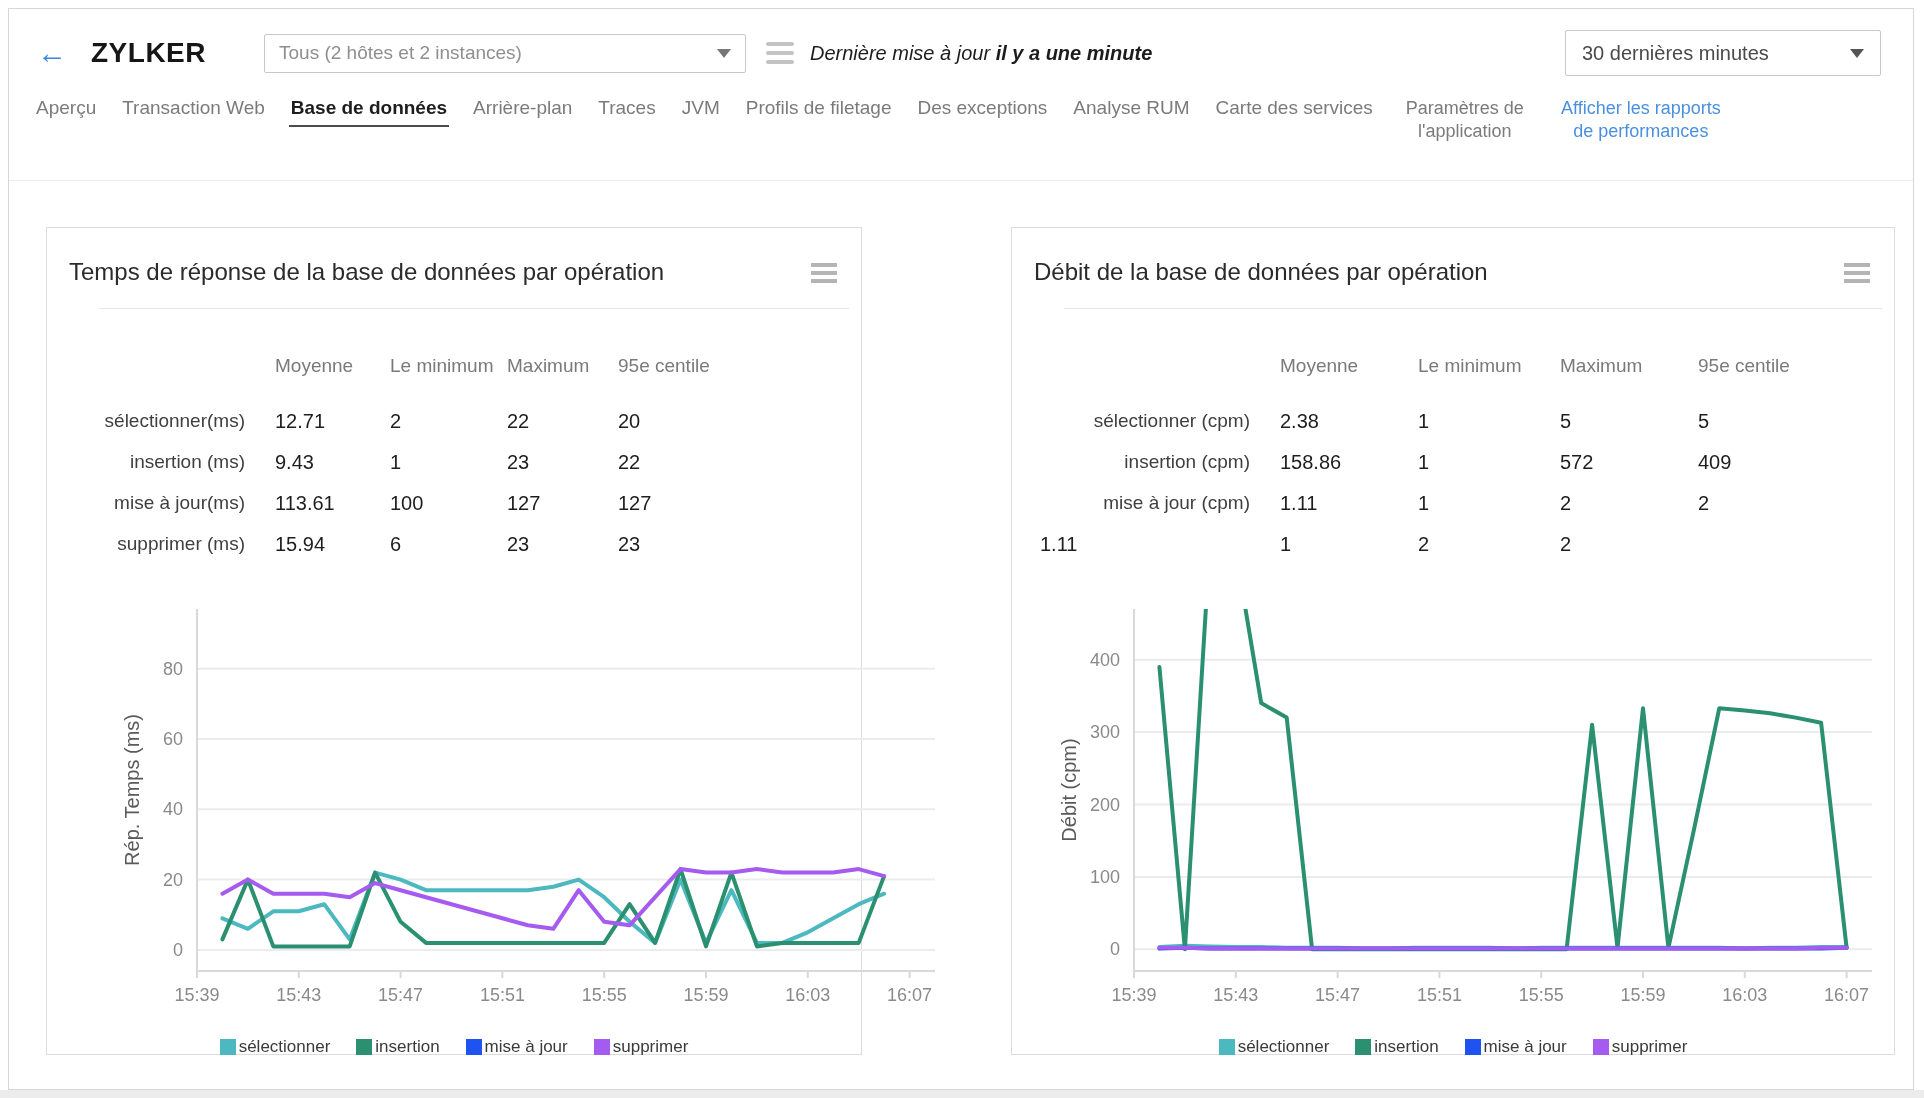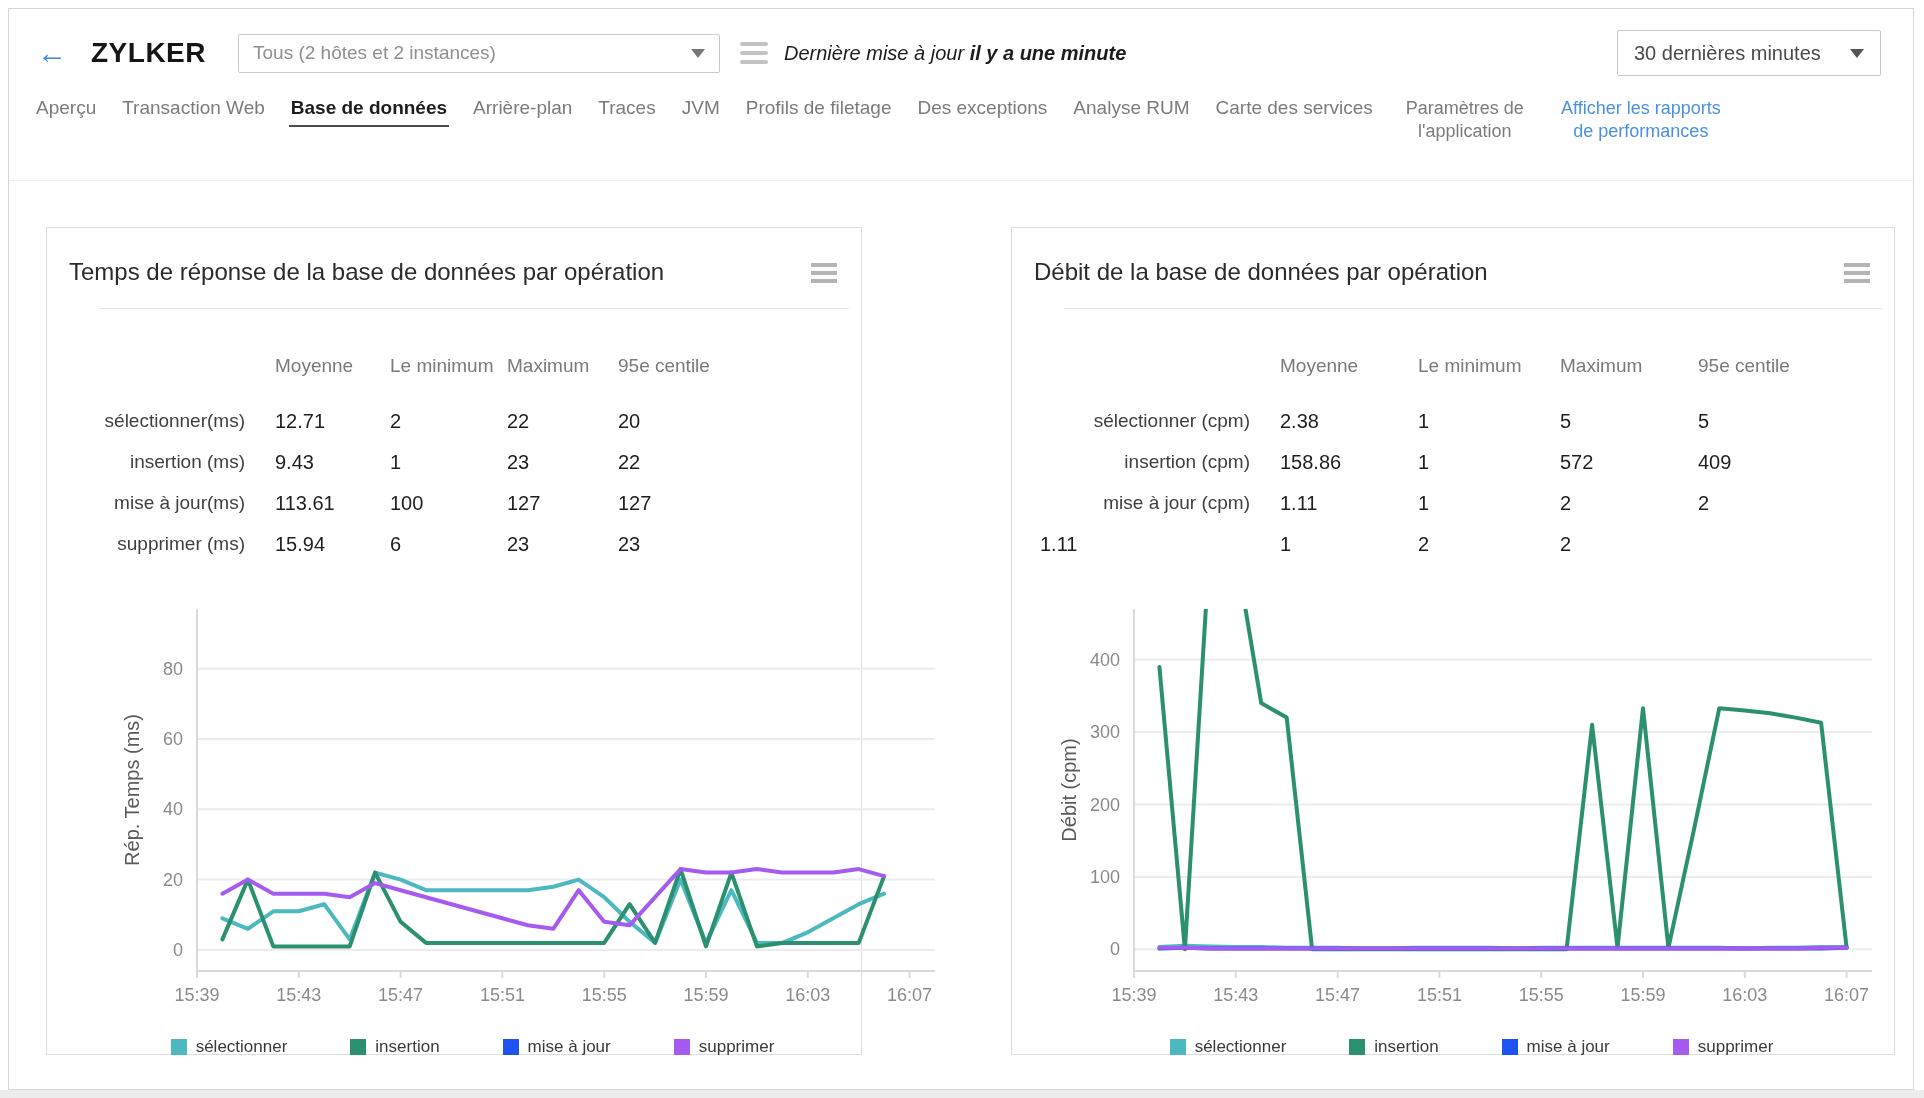--- a/index.html
+++ b/index.html
@@ -7,22 +7,22 @@
   .page{position:absolute;left:8px;top:8px;width:1906px;height:1082px;border:1px solid #d6d6d6;background:#fff;box-sizing:border-box;}
   .bottom-strip{position:absolute;left:0;bottom:0;width:1924px;height:8px;background:#ececec;}
 
   
   .hdr{position:absolute;top:0;left:0;right:0;height:88px;display:flex;align-items:center;}
   .back{margin-left:28px;color:#3d85dd;font-size:30px;line-height:1;cursor:pointer;}
   .brand{margin-left:24px;font-size:28px;font-weight:bold;color:#161616;letter-spacing:.5px;}
   .select{border:1px solid #c9c9c9;border-radius:2px;display:flex;align-items:center;background:#fff;box-sizing:border-box;cursor:pointer;}
   .select .val{flex:1;overflow:hidden;white-space:nowrap;}
   .caret{width:0;height:0;border-left:7px solid transparent;border-right:7px solid transparent;border-top:9px solid #777;margin-left:10px;}
-  .scope{margin-left:32px;width:482px;height:39px;padding:0 14px;font-size:19px;color:#8f8f8f;gap:28px;}
-  .range{margin-left:auto;margin-right:32px;width:264px;height:46px;padding:0 16px;font-size:20px;color:#4a4a4a;}
+  .scope{margin-left:58px;width:482px;height:39px;padding:0 14px;font-size:19px;color:#8f8f8f;gap:28px;}
+  .range{margin-left:auto;margin-right:32px;width:316px;height:46px;padding:0 16px;font-size:20px;color:#4a4a4a;}
   .range .caret{border-top-color:#555;}
   .burger{display:flex;flex-direction:column;gap:5px;margin-left:20px;cursor:pointer;}
   .burger span{width:28px;height:4px;background:#c3c3c3;border-radius:2px;}
   .lastupd{margin-left:16px;font-size:20px;color:#1c1c1c;white-space:nowrap;font-style:italic;}
   .lastupd b{font-weight:bold;}
 
   
   .tabs{position:absolute;top:88px;left:0;right:0;height:84px;display:flex;align-items:flex-start;padding:0 14px;border-bottom:1px solid #ececec;box-sizing:border-box;}
   .tab{padding:0 13px 16px 13px;font-size:19px;color:#7b7b7b;white-space:nowrap;cursor:pointer;position:relative;}
   .tab.active{color:#1d1d1d;font-weight:bold;}
@@ -53,21 +53,21 @@
 
   
   .chart-wrap{margin-top:18px;}
   .p0 .chart-wrap{padding-left:70px;}
   .p1 .chart-wrap{padding-left:42px;}
   svg text.tick{font-size:18px;fill:#8a8a8a;}
   svg text.ylab{font-size:20px;fill:#5a5a5a;}
 
   
   .legend{display:flex;justify-content:center;gap:26px;margin-top:28px;}
-  .legend-item{display:flex;align-items:center;gap:9px;font-size:17px;color:#3a3a3a;cursor:pointer;margin-left:37px;}
+  .legend-item{display:flex;align-items:center;gap:3px;font-size:17px;color:#3a3a3a;cursor:pointer;}
   .swatch{width:16px;height:16px;display:inline-block;}
 </style>
 </head>
 <body>
 
 <div class="page">
 
   <div class="hdr">
     <span class="back">←</span>
     <span class="brand">ZYLKER</span>

